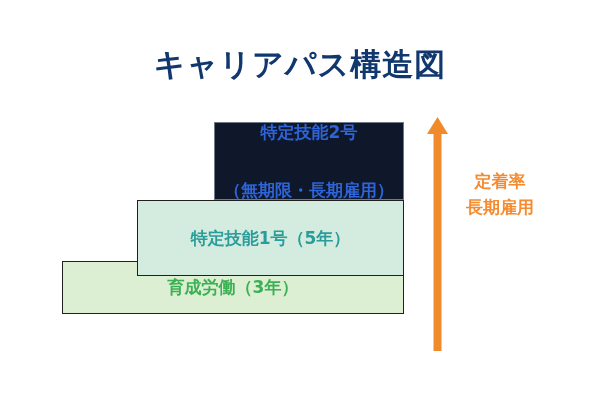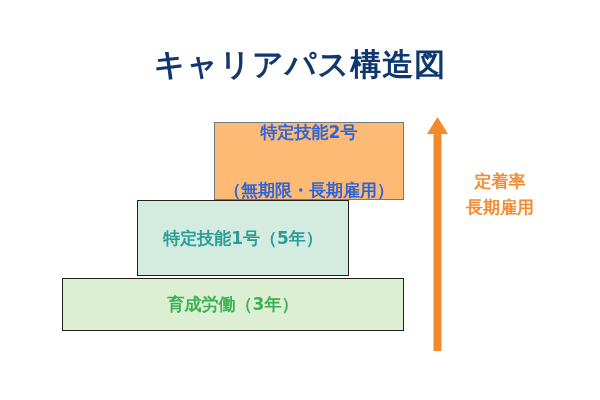--- a/index.html
+++ b/index.html
@@ -51,45 +51,45 @@
     font-weight: bold;
     white-space: nowrap;
     line-height: 1.32;
   }
 
   #step-top {
     left: 214px;
     top: 122px;
     width: 190px;
     height: 78px;
-    background: #fdba74;
+    background: #0f172a;
     border-color: #6e7a85;
     gap: 35px;
   }
   #step-top .step-line {
     color: #2d64d8;
     font-size: 17px;
   }
 
   #step-mid {
     left: 137px;
     top: 200px;
-    width: 212px;
+    width: 267px;
     height: 76px;
     background: #d4ecdf;
     border-color: #20201f;
   }
   #step-mid .step-line {
     color: #2a9d9a;
     font-size: 17px;
   }
 
   #step-bottom {
     left: 62px;
-    top: 278px;
+    top: 261px;
     width: 342px;
     height: 53px;
     background: #dcefd3;
     border-color: #20201f;
   }
   #step-bottom .step-line {
     color: #3cb054;
     font-size: 17px;
   }
 

